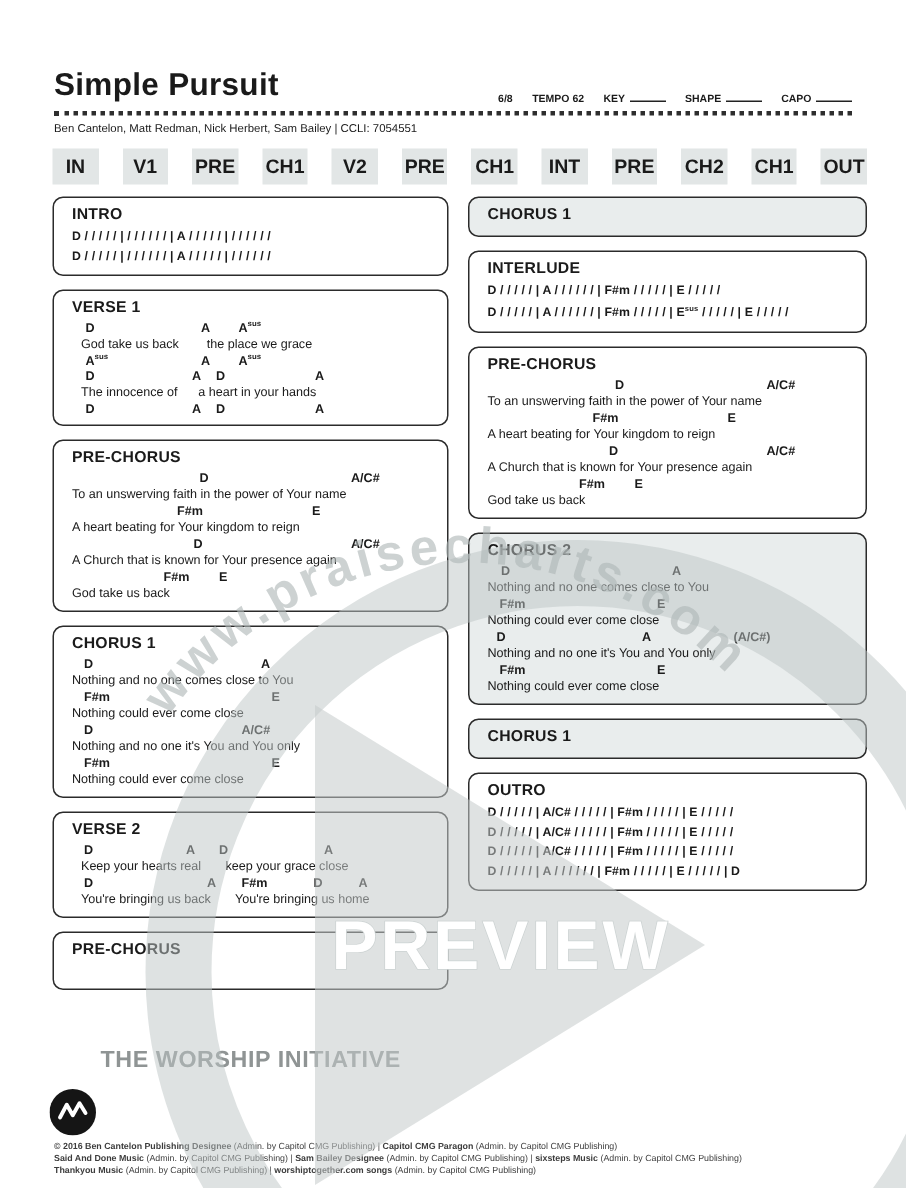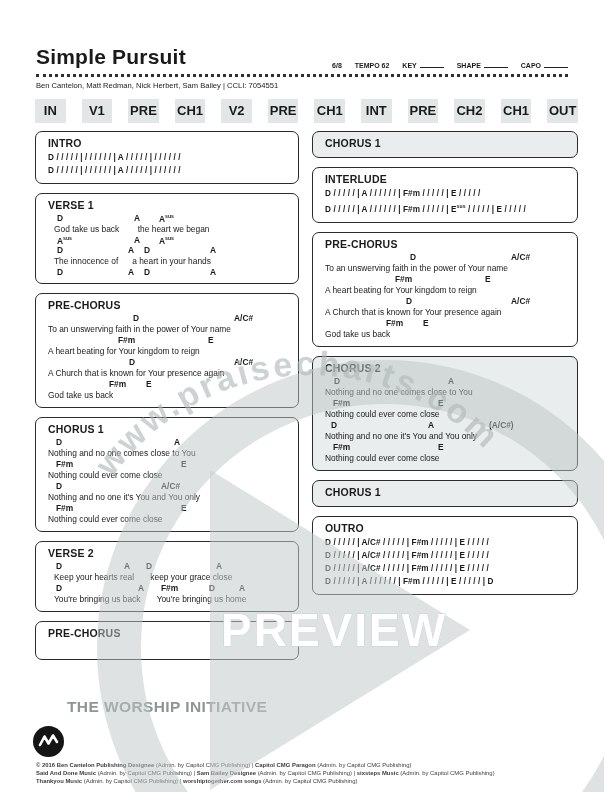--- a/index.html
+++ b/index.html
@@ -73,21 +73,21 @@
         <div class="pattern">D / / / / /  | / / / / / /  | A / / / / /  | / / / / / /</div>
         <div class="pattern">D / / / / /  | / / / / / /  | A / / / / /  | / / / / / /</div>
       </div>
       <div class="box">
         <div class="sec-h">VERSE 1</div>
         <div class="chords">
           <span style="left: 9px;">D</span>
           <span style="left: 86px;">A</span>
           <span style="left: 111px;">A<sup>sus</sup></span>
         </div>
-        <div class="lyric" style="padding-left: 6px;">God take us back        the heart we began</div>
+        <div class="lyric" style="padding-left: 6px;">God take us back        the place we grace</div>
         <div class="chords">
           <span style="left: 9px;">A<sup>sus</sup></span>
           <span style="left: 86px;">A</span>
           <span style="left: 111px;">A<sup>sus</sup></span>
         </div>
         <div class="chords">
           <span style="left: 9px;">D</span>
           <span style="left: 80px;">A</span>
           <span style="left: 96px;">D</span>
           <span style="left: 162px;">A</span>

